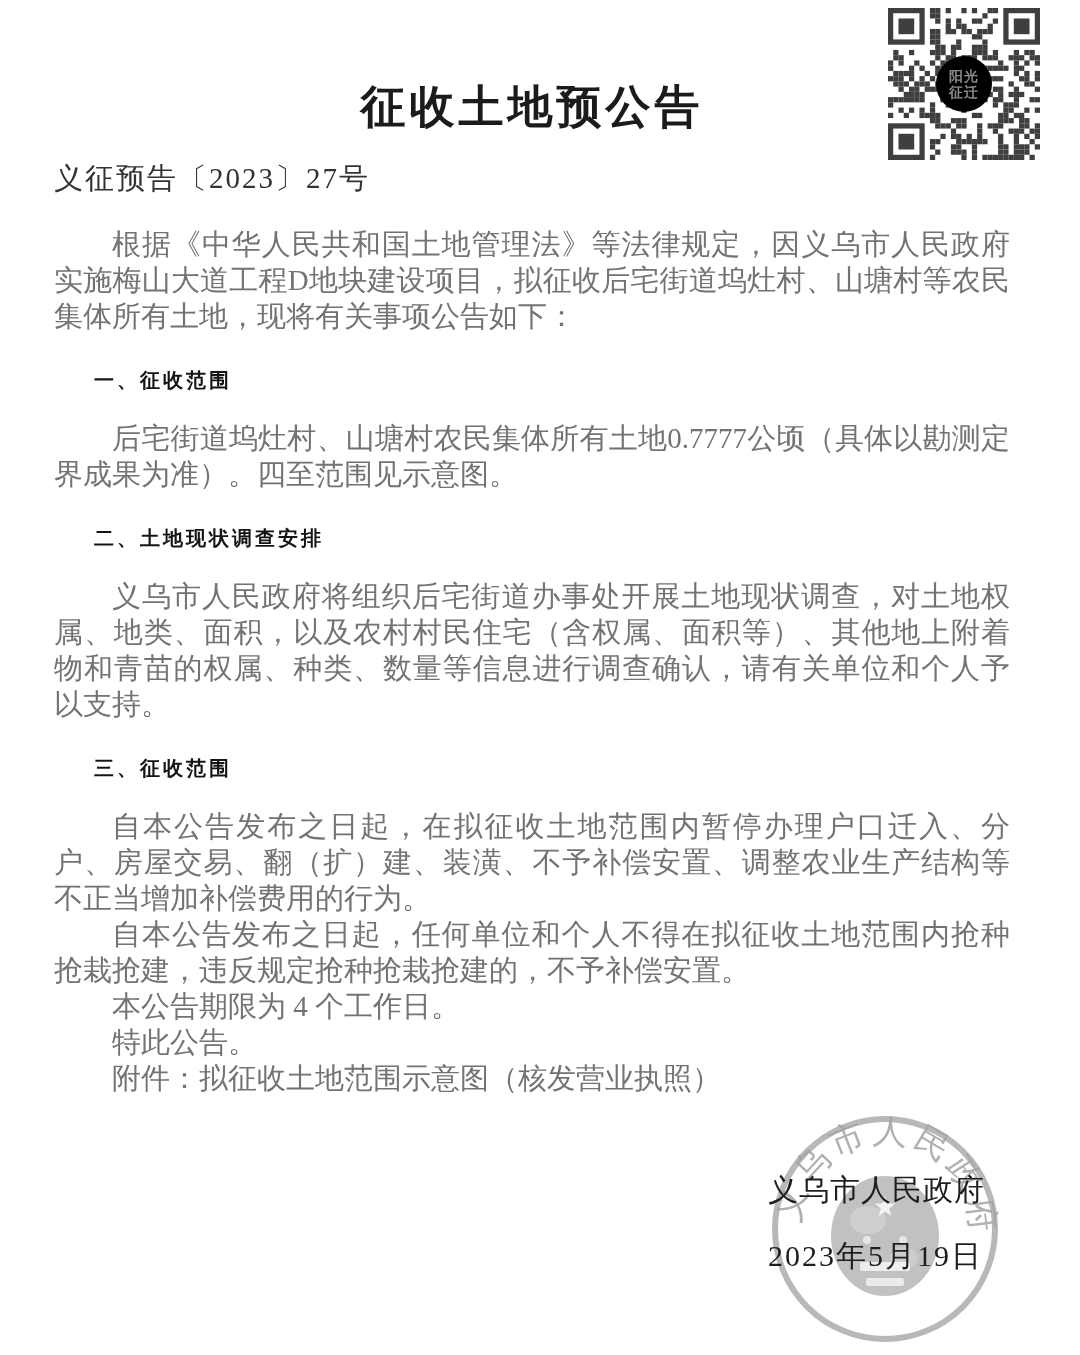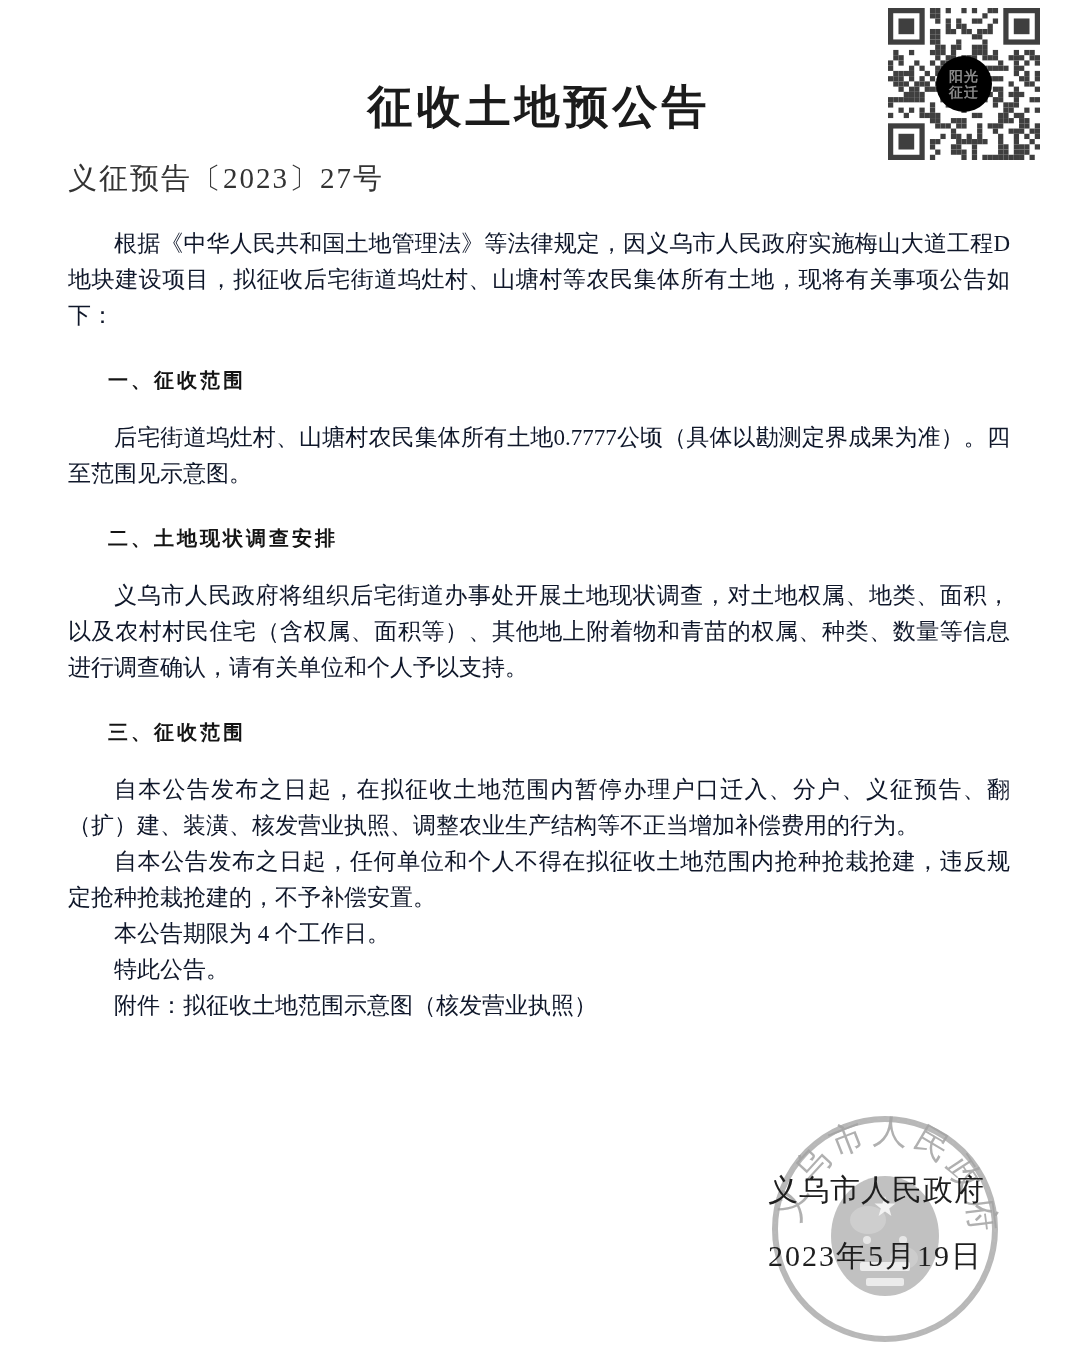--- a/index.html
+++ b/index.html
@@ -5,21 +5,21 @@
   html, body { margin: 0; padding: 0; }
   body {
     width: 1080px; height: 1355px;
     background: #ffffff;
     font-family: "Liberation Serif", "DejaVu Serif", serif;
     color: #2e2e2e;
     position: relative;
     overflow: hidden;
   }
   .page { position: absolute; inset: 0; }
-  .content { padding: 78px 70px 0 68px; }
+  .content { padding: 78px 70px 0 54px; }
 
   .doc-title {
     margin: 0;
     text-align: center;
     font-family: "Liberation Sans", "DejaVu Sans", sans-serif;
     font-weight: bold;
     font-size: 45px;
     line-height: 58px;
     letter-spacing: 4px;
     color: #1b1b1b;
@@ -27,25 +27,25 @@
   .doc-number {
     margin: 24px 0 0 0;
     text-align: left;
     font-size: 29px;
     line-height: 36px;
     letter-spacing: 2px;
     color: #333333;
   }
   .body-para {
     margin: 0;
-    font-size: 23px;
+    font-size: 29px;
     line-height: 36px;
     text-indent: 2em;
     text-align: justify;
-    color: #0f172a;
+    color: #737373;
   }
   .intro { margin-top: 30px; }
   .section-heading {
     margin: 26px 0 20px 0;
     font-family: "Liberation Sans", "DejaVu Sans", sans-serif;
     font-weight: bold;
     font-size: 20px;
     line-height: 40px;
     letter-spacing: 3px;
     text-indent: 2em;
@@ -436,21 +436,21 @@
       <p class="body-para">后宅街道坞灶村、山塘村农民集体所有土地0.7777公顷（具体以勘测定界成果为准）。四至范围见示意图。</p>
     </div>
 
     <div>
       <div class="section-heading">二、土地现状调查安排</div>
       <p class="body-para">义乌市人民政府将组织后宅街道办事处开展土地现状调查，对土地权属、地类、面积，以及农村村民住宅（含权属、面积等）、其他地上附着物和青苗的权属、种类、数量等信息进行调查确认，请有关单位和个人予以支持。</p>
     </div>
 
     <div>
       <div class="section-heading">三、征收范围</div>
-      <p class="body-para">自本公告发布之日起，在拟征收土地范围内暂停办理户口迁入、分户、义征预告、翻（扩）建、装潢、核发营业执照、调整农业生产结构等不正当增加补偿费用的行为。</p>
+      <p class="body-para">自本公告发布之日起，在拟征收土地范围内暂停办理户口迁入、分户、房屋交易、翻（扩）建、装潢、不予补偿安置、调整农业生产结构等不正当增加补偿费用的行为。</p>
       <p class="body-para">自本公告发布之日起，任何单位和个人不得在拟征收土地范围内抢种抢栽抢建，违反规定抢种抢栽抢建的，不予补偿安置。</p>
       <p class="body-para">本公告期限为 4 个工作日。</p>
       <p class="body-para">特此公告。</p>
       <p class="body-para">附件：拟征收土地范围示意图（核发营业执照）</p>
     </div>
   </div>
 
   <svg class="seal" viewBox="0 0 234 234">
     <circle cx="117" cy="117" r="110" fill="none" stroke="#a6a6a6" stroke-width="6" opacity="0.8"></circle>
     <circle cx="117" cy="117" r="110" fill="none" stroke="#bdbdbd" stroke-width="2" opacity="0.6" stroke-dasharray="3 7"></circle>

